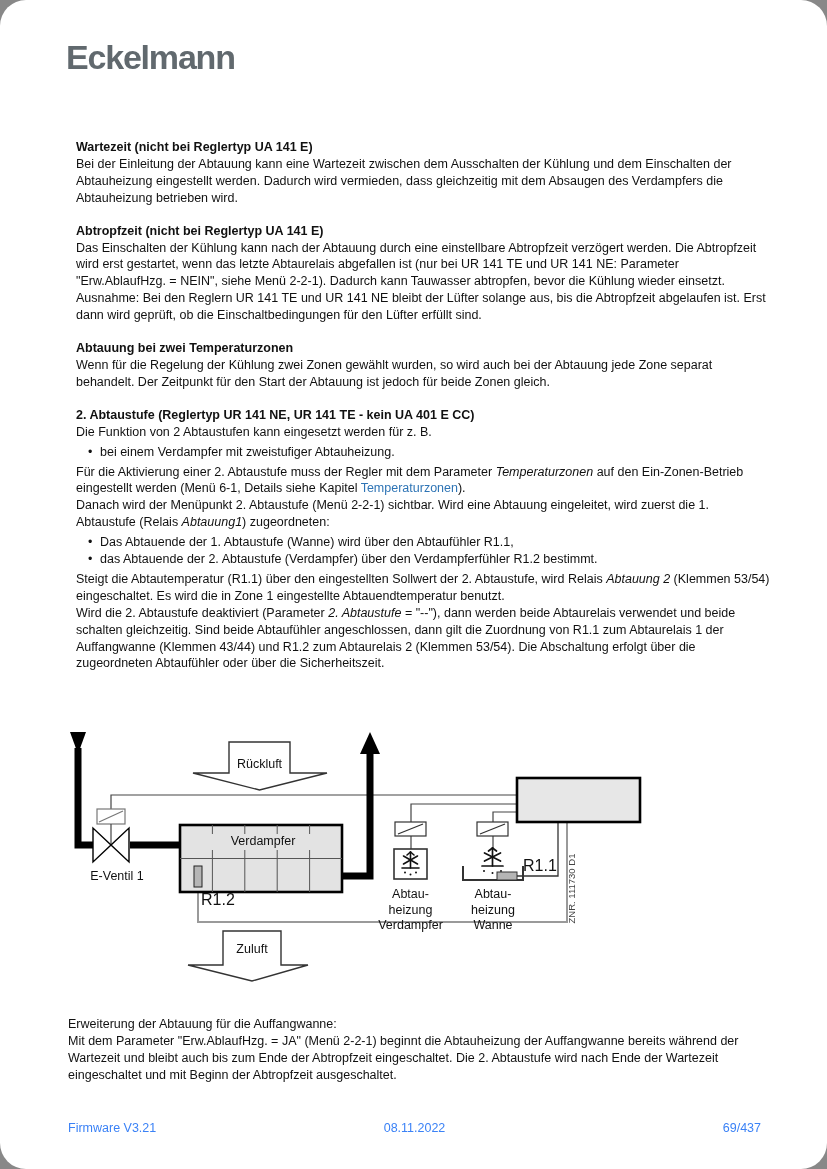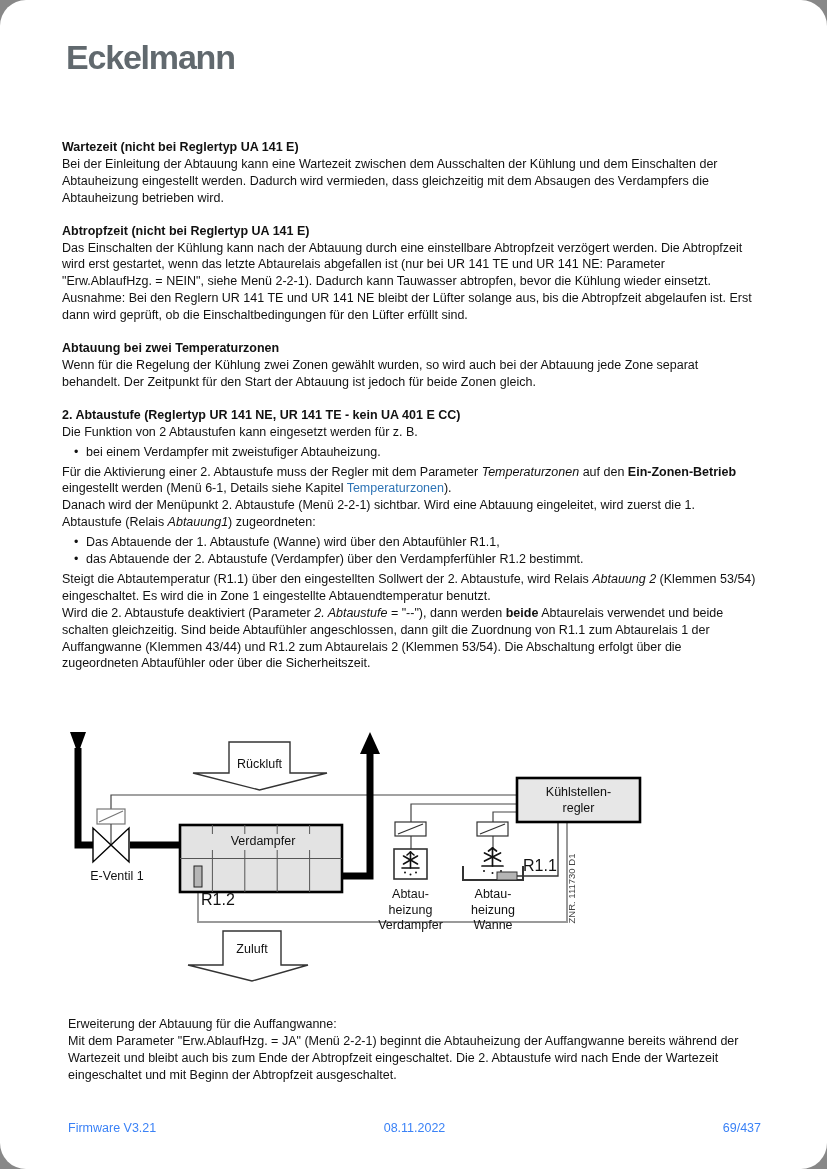--- a/index.html
+++ b/index.html
@@ -4,29 +4,29 @@
 <style>
   html,body{margin:0;padding:0;background:#888;}
   .page{
     position:relative;width:827px;height:1169px;margin:0 auto;background:#fff;
     font-family:"Liberation Sans","DejaVu Sans",sans-serif;color:#111;overflow:hidden;border-radius:26px;
   }
   .logo{
     position:absolute;left:66px;top:38px;font-size:34px;font-weight:bold;
     letter-spacing:-1.2px;color:#61696e;
   }
-  .doc{position:absolute;left:62px;top:139px;width:694px;font-size:12.5px;line-height:16.9px;}
+  .doc{position:absolute;left:76px;top:139px;width:694px;font-size:12.5px;line-height:16.9px;}
   .doc p{margin:0;}
   .doc .h{font-weight:bold;margin:16px 0 0 0;}
   .doc .h.first{margin-top:0;}
   .doc ul{margin:3px 0;padding:0 0 0 24px;list-style:none;}
   .doc li{position:relative;}
   .doc li::before{content:"\2022";position:absolute;left:-12px;}
   .gap-s{margin-top:3px !important;}
-  .b{font-weight:bold;}
+  .b{font-weight:normal;}
   .i{font-style:italic;}
   .link{color:#2e74b5;}
   
   .diagram{position:absolute;left:60px;top:730px;width:725px;height:262px;}
   .diagram svg{position:absolute;left:0;top:0;}
   .dlabel{position:absolute;font-size:12.5px;line-height:15.5px;text-align:center;color:#111;}
   .dlabel.small{font-size:16px;text-align:left;}
   .verd-label{background:#e3e3e3;}
   .znr{
     position:absolute;left:470px;top:152px;width:84px;height:13px;
@@ -155,24 +155,20 @@
 
       <rect x="457" y="48" width="123" height="44" fill="#e7e7e7" stroke="#000" stroke-width="2.6"></rect>
     </svg>
 
     <div class="dlabel" style="left:139px;top:27px;width:121px;">Rückluft</div>
     <div class="dlabel" style="left:152px;top:212px;width:80px;">Zuluft</div>
     <div class="dlabel verd-label" style="left:150px;top:104px;width:106px;">Verdampfer</div>
     <div class="dlabel" style="left:12px;top:139px;width:90px;">E-Ventil 1</div>
     <div class="dlabel small" style="left:141px;top:162px;">R1.2</div>
     <div class="dlabel small" style="left:463px;top:128px;">R1.1</div>
-    <div class="dlabel" style="left:457px;top:54px;width:123px;line-height:16px;">
-      <div>Kühlstellen-</div>
-      <div>regler</div>
-    </div>
     <div class="dlabel" style="left:300px;top:157px;width:101px;">
       <div>Abtau-</div>
       <div>heizung</div>
       <div>Verdampfer</div>
     </div>
     <div class="dlabel" style="left:383px;top:157px;width:100px;">
       <div>Abtau-</div>
       <div>heizung</div>
       <div>Wanne</div>
     </div>

